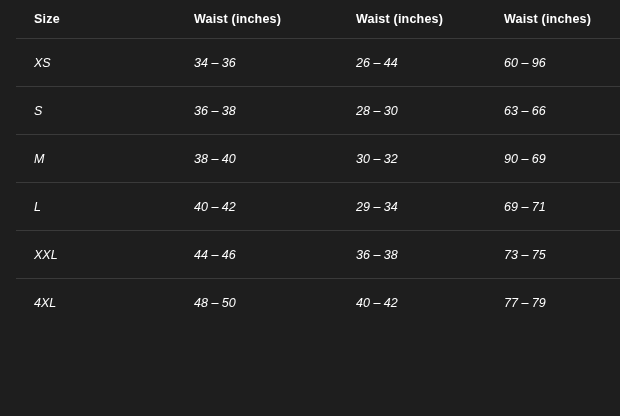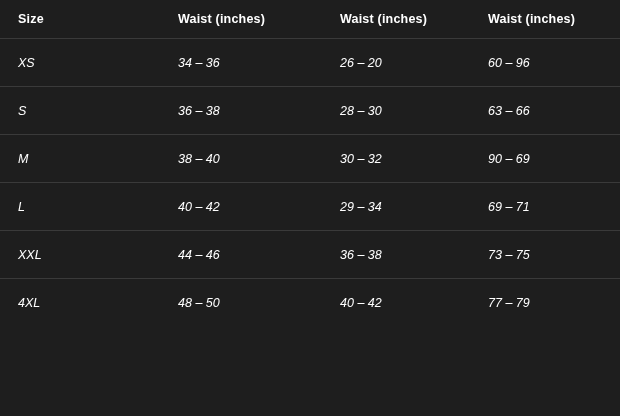--- a/index.html
+++ b/index.html
@@ -12,20 +12,21 @@
     background: #1e1e1e;
     font-family: "Liberation Sans", sans-serif;
     color: #ffffff;
     overflow: hidden;
   }
   .size-chart {
     width: 620px;
     height: 411px;
     box-sizing: border-box;
     background: #1e1e1e;
+    padding-left: 16px;
   }
   table.size-table {
     width: 100%;
     border-collapse: collapse;
     table-layout: fixed;
   }
   table.size-table th,
   table.size-table td {
     text-align: left;
     padding: 0 0 0 18px;
@@ -69,21 +70,21 @@
         <th>Size</th>
         <th>Waist (inches)</th>
         <th>Waist (inches)</th>
         <th>Waist (inches)</th>
       </tr>
     </thead>
     <tbody>
       <tr>
         <td>XS</td>
         <td>34 – 36</td>
-        <td>26 – 20</td>
+        <td>26 – 44</td>
         <td>60 – 96</td>
       </tr>
       <tr>
         <td>S</td>
         <td>36 – 38</td>
         <td>28 – 30</td>
         <td>63 – 66</td>
       </tr>
       <tr>
         <td>M</td>

